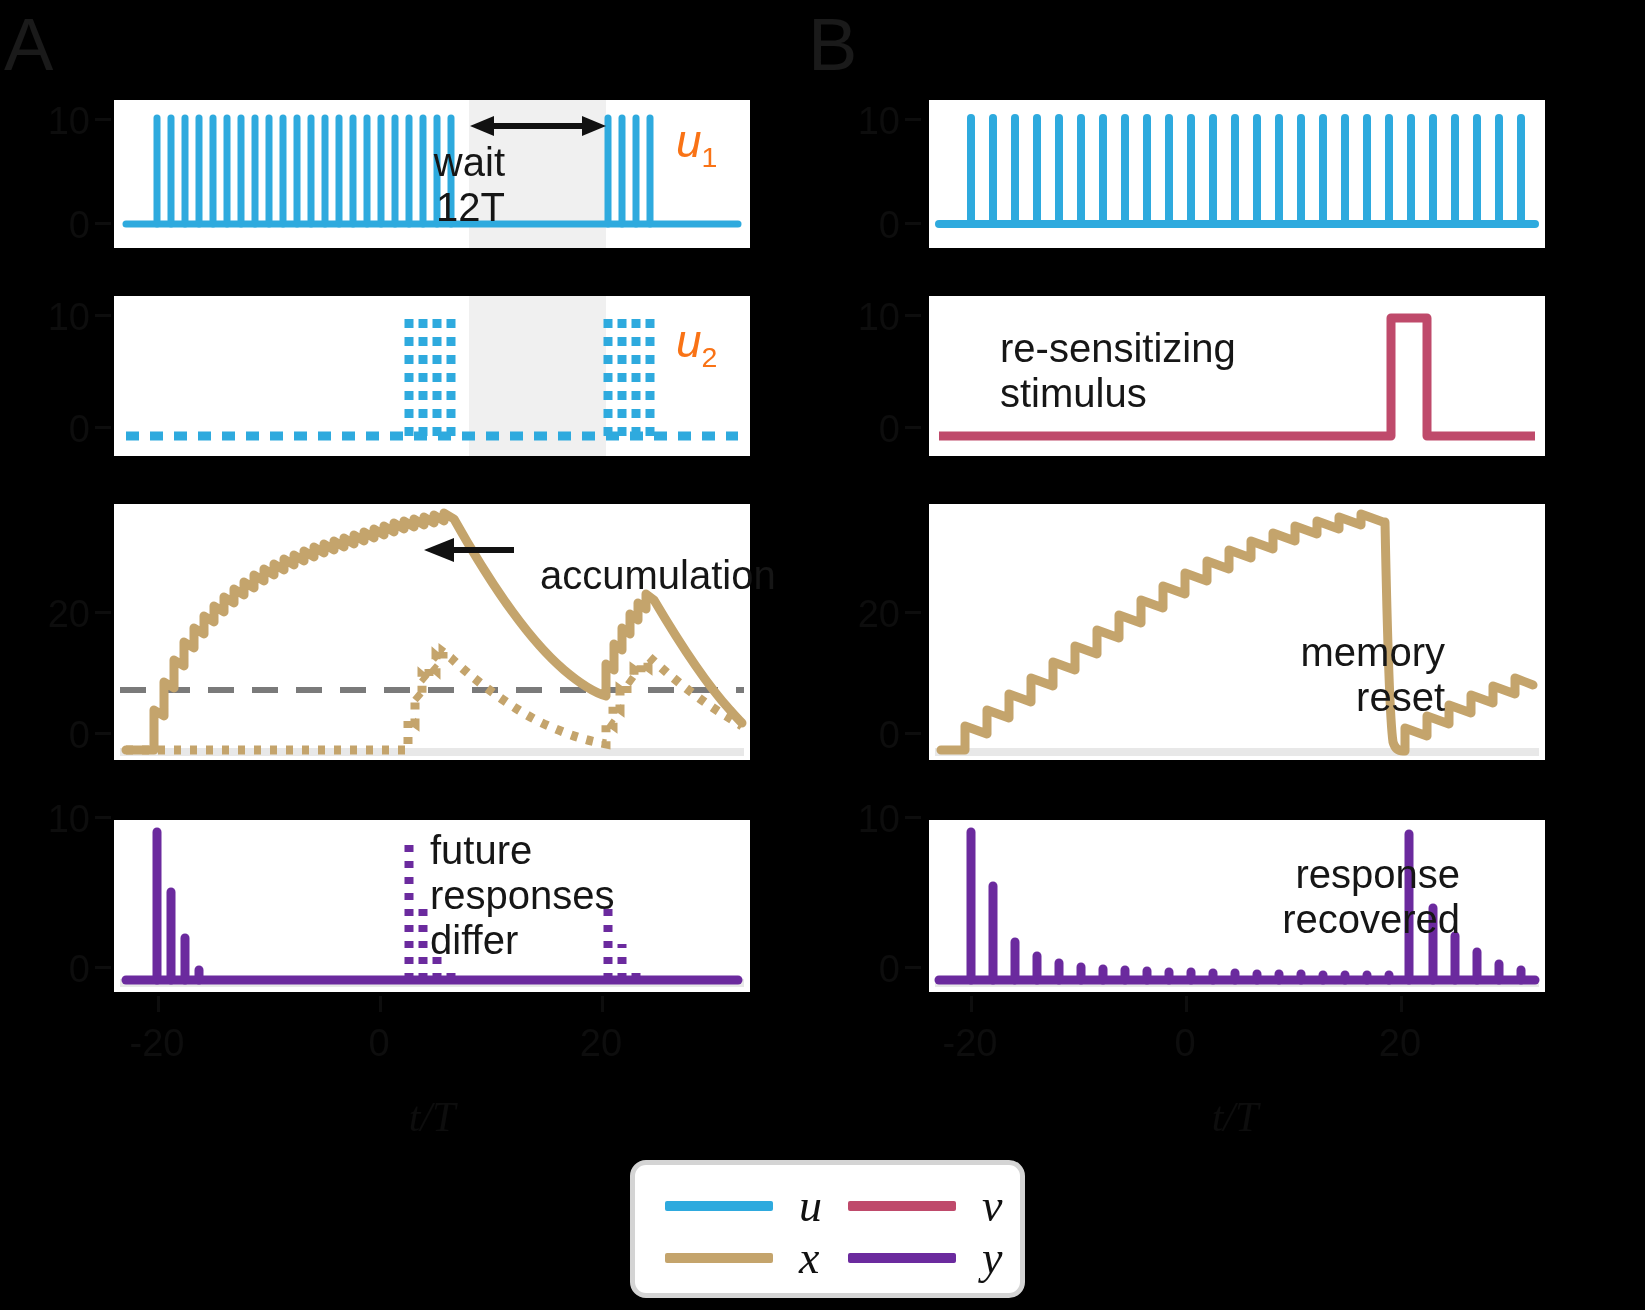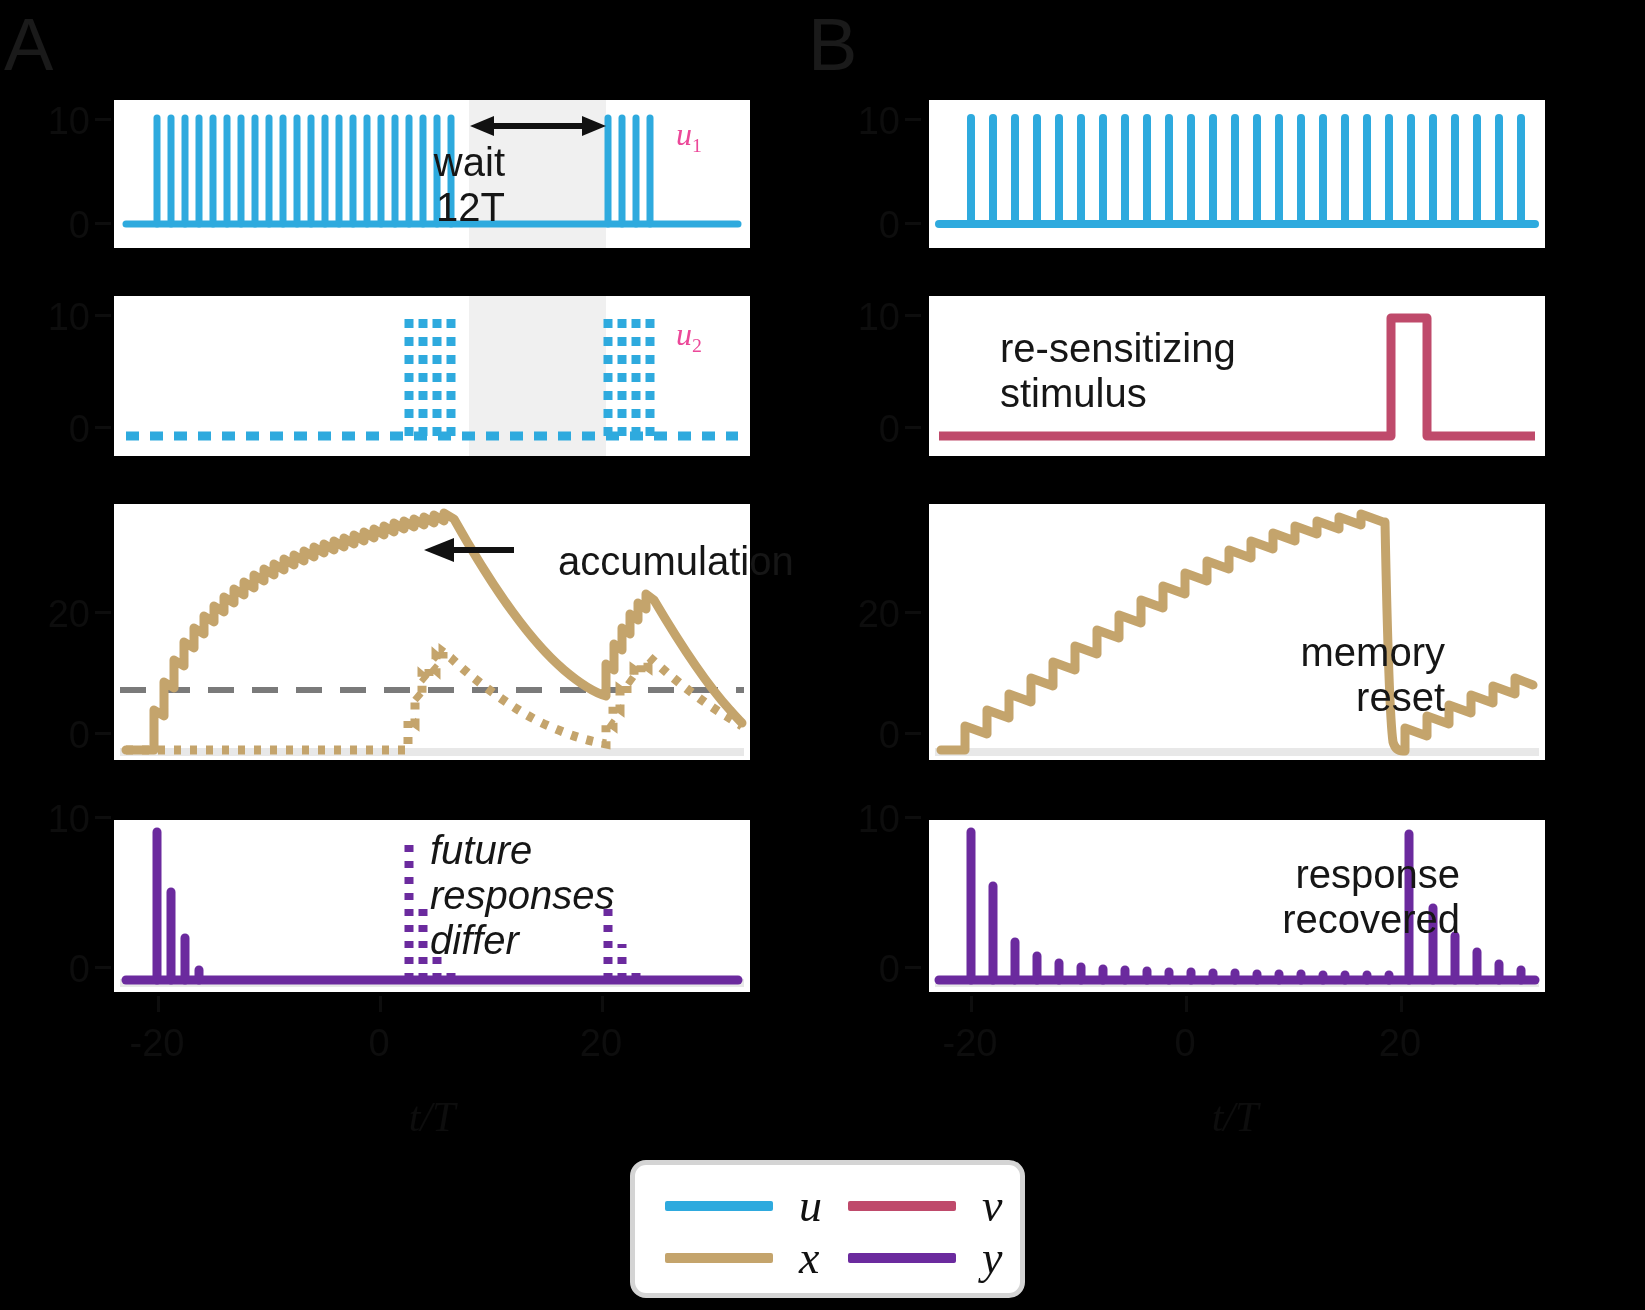--- a/index.html
+++ b/index.html
@@ -27,22 +27,22 @@
 
   
   .ax{position:absolute;background:#ffffff;overflow:hidden;}
   .ax svg{display:block;width:100%;height:100%;}
 
   
   .note{position:absolute;color:#161616;font-size:40px;line-height:1.12;
         white-space:pre;}
   .note.r{text-align:left;}
   .note.c{text-align:right;}
-  .sig{position:absolute;font-family:Liberation Serif, serif;font-style:italic;
-       font-size:32px;color:#ec4899;line-height:1;}
+  .sig{position:absolute;font-family:Liberation Sans, sans-serif;font-style:italic;
+       font-size:46px;color:#f97316;line-height:1;}
   .sig sub{font-size:0.62em;font-style:normal;}
 
   
   .legend{position:absolute;background:#fff;border:5px solid #d4d4d4;
           border-radius:16px;box-sizing:border-box;
           display:grid;grid-template-columns:auto auto auto auto;
           align-items:center;}
   .lg-swatch{height:10px;border-radius:2px;}
   .lg-label{font-family:"Liberation Serif",serif;font-style:italic;
             font-size:46px;color:#111;line-height:1;}
@@ -166,21 +166,21 @@
                C566,140 594,182 616,206 C623,214 626,217 628,219"></path>
     </svg>
   </div>
   <div class="ax" style="left:114px;top:504px;width:636px;height:256px;
               background:none;pointer-events:none;">
     <svg viewBox="0 0 636 256" preserveAspectRatio="none">
       <line x1="400" y1="46" x2="338" y2="46" stroke="#111" stroke-width="6"></line>
       <polygon points="310,46 340,34 340,58" fill="#111"></polygon>
     </svg>
   </div>
-  <div class="note" style="left:540px;top:539px;margin-left:18px;">accumulation</div>
+  <div class="note" style="left:540px;top:553px;">accumulation</div>
 
   <div class="ax" style="left:114px;top:820px;width:636px;height:172px;">
     <svg viewBox="0 0 636 172" preserveAspectRatio="none">
       <line x1="6" y1="163" x2="630" y2="163" stroke="#e8e8e8" stroke-width="8"></line>
 
       <g stroke="#6b2a9e" stroke-width="9" stroke-linecap="round" fill="none">
         <line x1="43" y1="160" x2="43" y2="12"></line>
         <line x1="57" y1="160" x2="57" y2="72"></line>
         <line x1="71" y1="160" x2="71" y2="118"></line>
         <line x1="85" y1="160" x2="85" y2="150"></line>
@@ -191,21 +191,21 @@
         <line x1="295" y1="160" x2="295" y2="16"></line>
         <line x1="309" y1="160" x2="309" y2="86"></line>
         <line x1="323" y1="160" x2="323" y2="132"></line>
         <line x1="337" y1="160" x2="337" y2="150"></line>
         <line x1="494" y1="160" x2="494" y2="88"></line>
         <line x1="508" y1="160" x2="508" y2="124"></line>
         <line x1="522" y1="160" x2="522" y2="146"></line>
       </g>
     </svg>
   </div>
-  <div class="note r" style="left:430px;top:828px;width:310px;font-style:italic;">future
+  <div class="note r" style="left:430px;top:828px;width:310px;">future
 responses
 differ</div>
 
   <div class="xtickmark" style="left:157px;top:996px;"></div>
   <div class="xtick" style="left:87px;top:1024px;width:140px;">-20</div>
   <div class="xtickmark" style="left:379px;top:996px;"></div>
   <div class="xtick" style="left:309px;top:1024px;width:140px;">0</div>
   <div class="xtickmark" style="left:601px;top:996px;"></div>
   <div class="xtick" style="left:531px;top:1024px;width:140px;">20</div>
   <div class="xaxis-label" style="left:362px;top:1096px;width:140px;">t/T</div>

